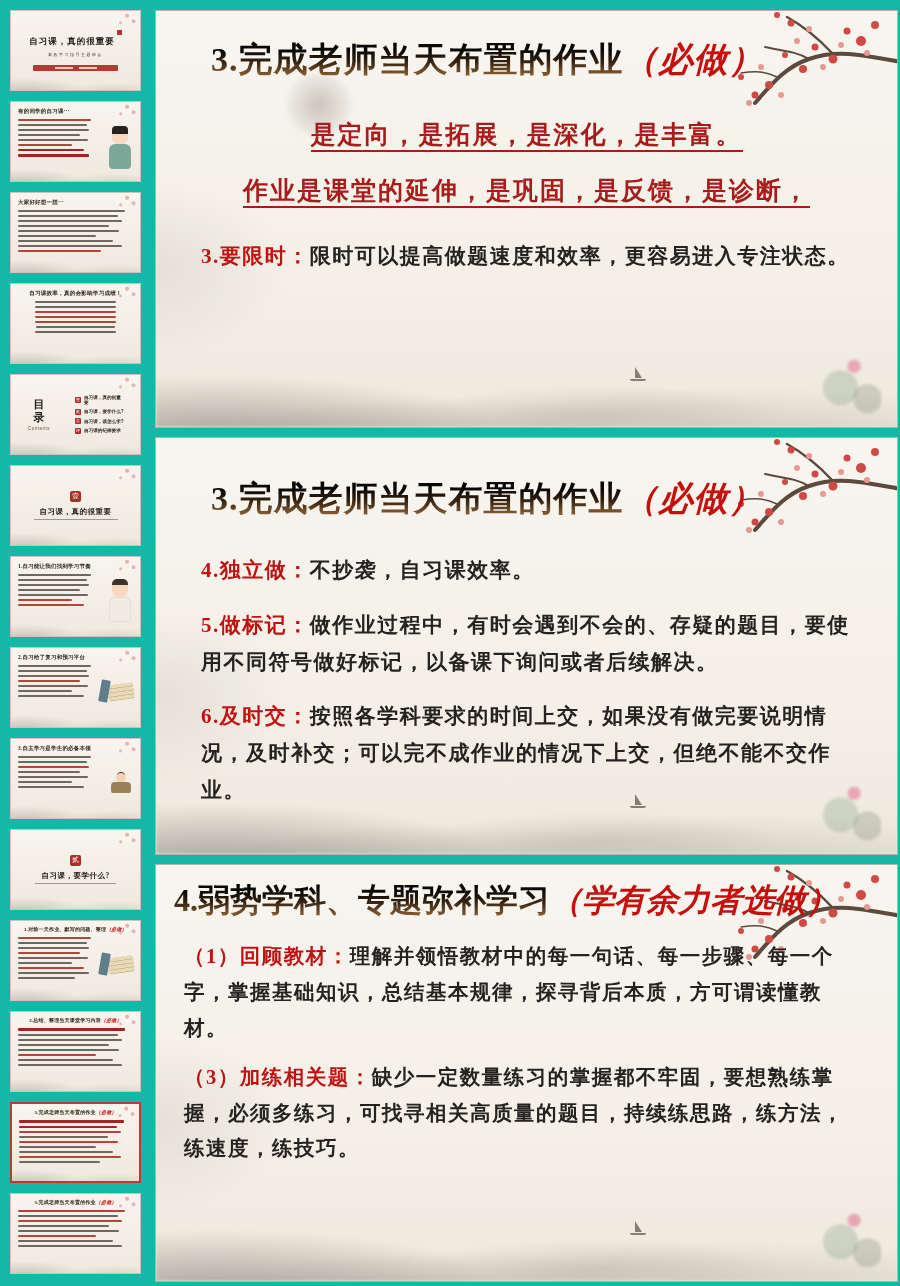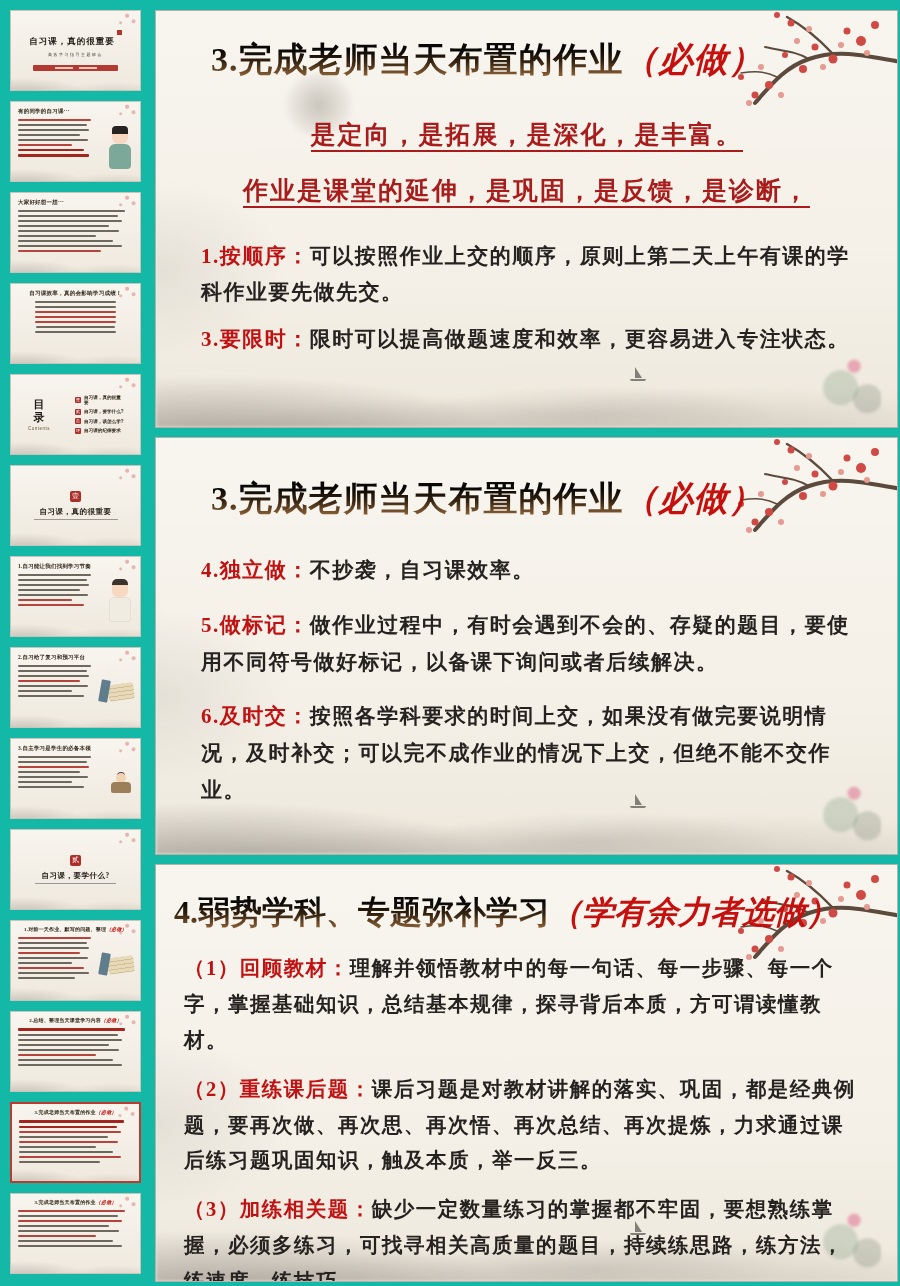--- a/index.html
+++ b/index.html
@@ -97,21 +97,21 @@
   .s-title .dark{background:linear-gradient(180deg,#0a0806 25%,#33210f 55%,#96693c 100%);
     -webkit-background-clip:text;background-clip:text;color:#2b1b0b;-webkit-text-fill-color:transparent;}
   .quote{position:relative;margin:24px 16px 0;text-align:center;font-family:"Liberation Serif",serif;font-size:25px;font-weight:700;color:#a81c1c;letter-spacing:2px;line-height:2.25;}
   .quote span{border-bottom:2px solid #a81c1c;padding-bottom:2px;}
   .items{position:relative;margin:18px 38px 0 45px;font-family:"Liberation Serif",serif;font-size:21px;color:#262220;letter-spacing:1.5px;line-height:1.75;font-weight:600;}
   .items p{margin:0 0 10px;}
   .lbl{color:#c01212;font-weight:800;}
   .s2 .s-title{margin-top:38px;}
   .s2 .items{margin-top:30px;}
   .s2 .items p{margin-bottom:18px;}
-  .s3 .s-title{margin:26px 8px 0 18px;font-size:32px;letter-spacing:0;}
+  .s3 .s-title{margin:14px 8px 0 18px;font-size:32px;letter-spacing:0;}
   .s3 .items{margin:16px 34px 0 28px;font-size:20.5px;}
   .s3 .items p{margin-bottom:13px;}
 </style>
 </head>
 <body>
 
 <svg width="0" height="0" style="position:absolute">
   <defs>
     <g id="branchArt">
       <g stroke="#5c4a3d" fill="none" stroke-linecap="round">
@@ -363,21 +363,20 @@
           <use href="#branchArt"></use>
         </svg>
       <div class="boat"></div>
       <div class="lotus"></div>
       <h1 class="s-title"><span class="dark">3.完成老师当天布置的作业</span><span class="red">（必做）</span></h1>
       <div class="quote">
         <div><span>是定向，是拓展，是深化，是丰富。</span></div>
         <div><span>作业是课堂的延伸，是巩固，是反馈，是诊断，</span></div>
       </div>
       <div class="items">
-        <p><span class="lbl">1.按顺序：</span><span>可以按照作业上交的顺序，原则上第二天上午有课的学科作业要先做先交。</span></p>
         <p><span class="lbl">3.要限时：</span><span>限时可以提高做题速度和效率，更容易进入专注状态。</span></p>
       </div>
     </section>
 
     <section class="slide s2">
       <div class="mount"></div>
       <svg class="branch" viewBox="0 0 238 136">
           <use href="#branchArt"></use>
         </svg>
       <div class="boat"></div>
@@ -393,19 +392,18 @@
     <section class="slide s3">
       <div class="mount"></div>
       <svg class="branch" viewBox="0 0 238 136">
           <use href="#branchArt"></use>
         </svg>
       <div class="boat"></div>
       <div class="lotus"></div>
       <h1 class="s-title"><span class="dark">4.弱势学科、专题弥补学习</span><span class="red">（学有余力者选做）</span></h1>
       <div class="items">
         <p><span class="lbl">（1）回顾教材：</span><span>理解并领悟教材中的每一句话、每一步骤、每一个字，掌握基础知识，总结基本规律，探寻背后本质，方可谓读懂教材。</span></p>
-        <p><span class="lbl">（2）重练课后题：</span><span>课后习题是对教材讲解的落实、巩固，都是经典例题，要再次做、再次思、再次悟、再次总结、再次提炼，力求通过课后练习题巩固知识，触及本质，举一反三。</span></p>
         <p><span class="lbl">（3）加练相关题：</span><span>缺少一定数量练习的掌握都不牢固，要想熟练掌握，必须多练习，可找寻相关高质量的题目，持续练思路，练方法，练速度，练技巧。</span></p>
       </div>
     </section>
 
   </main>
 </div>
 
 </body></html>

